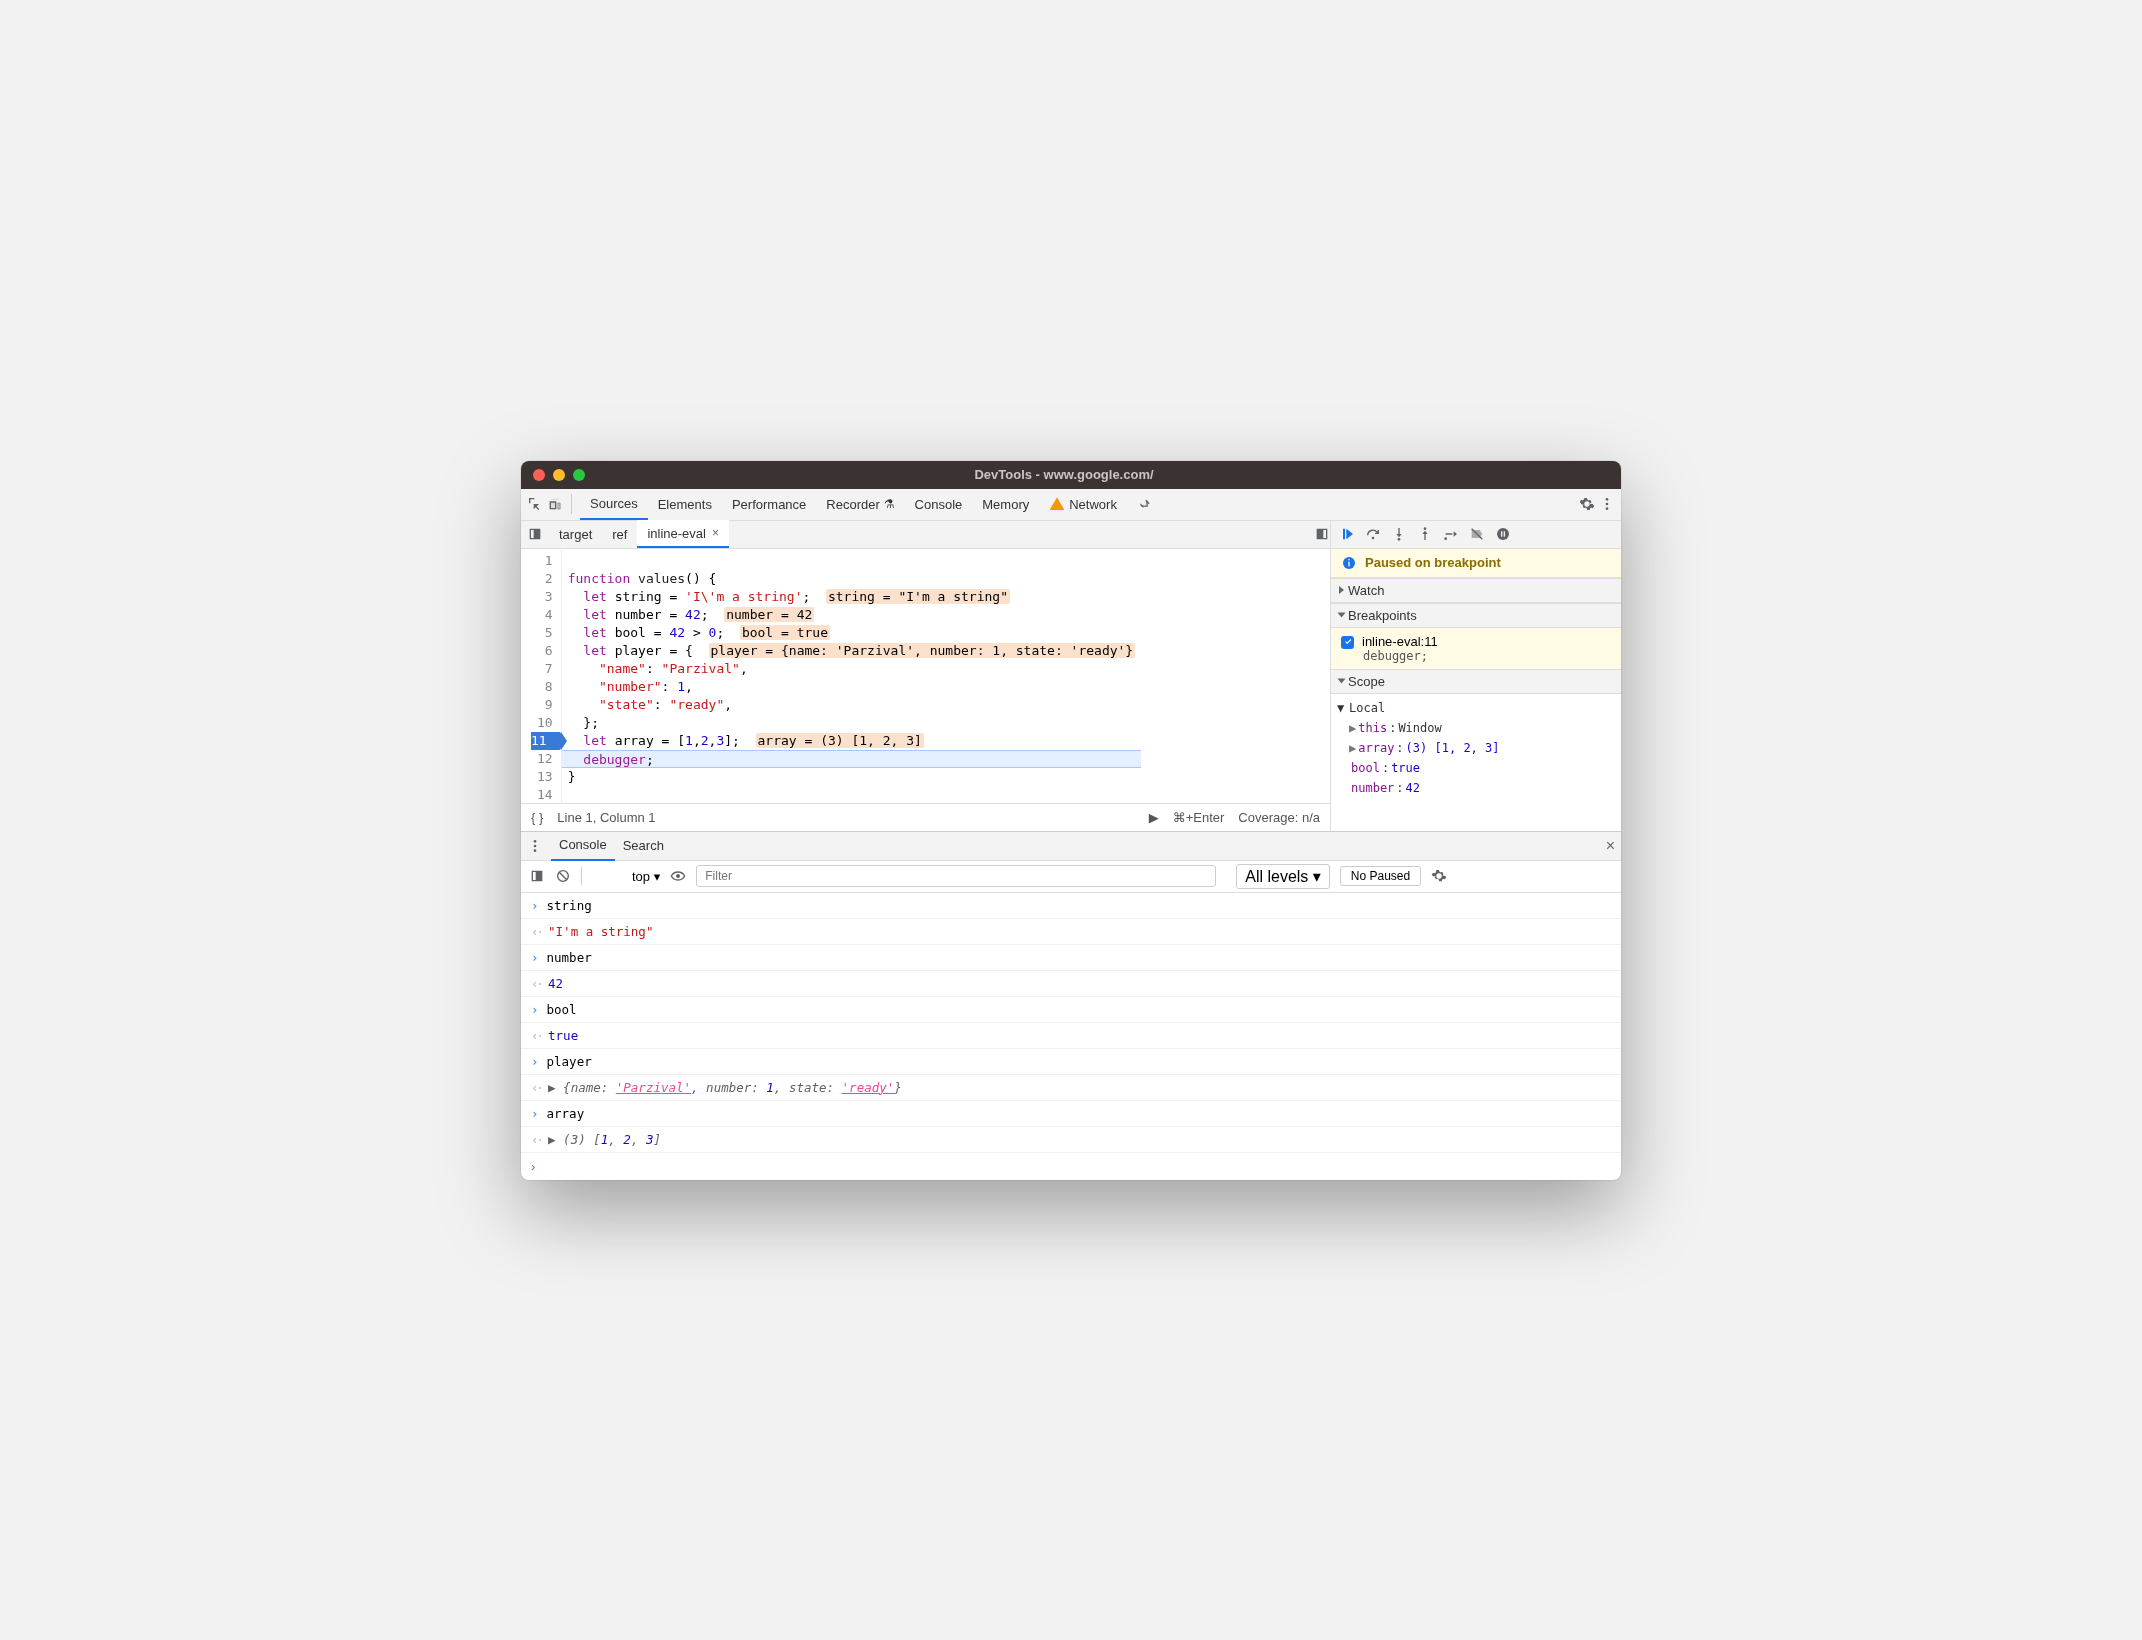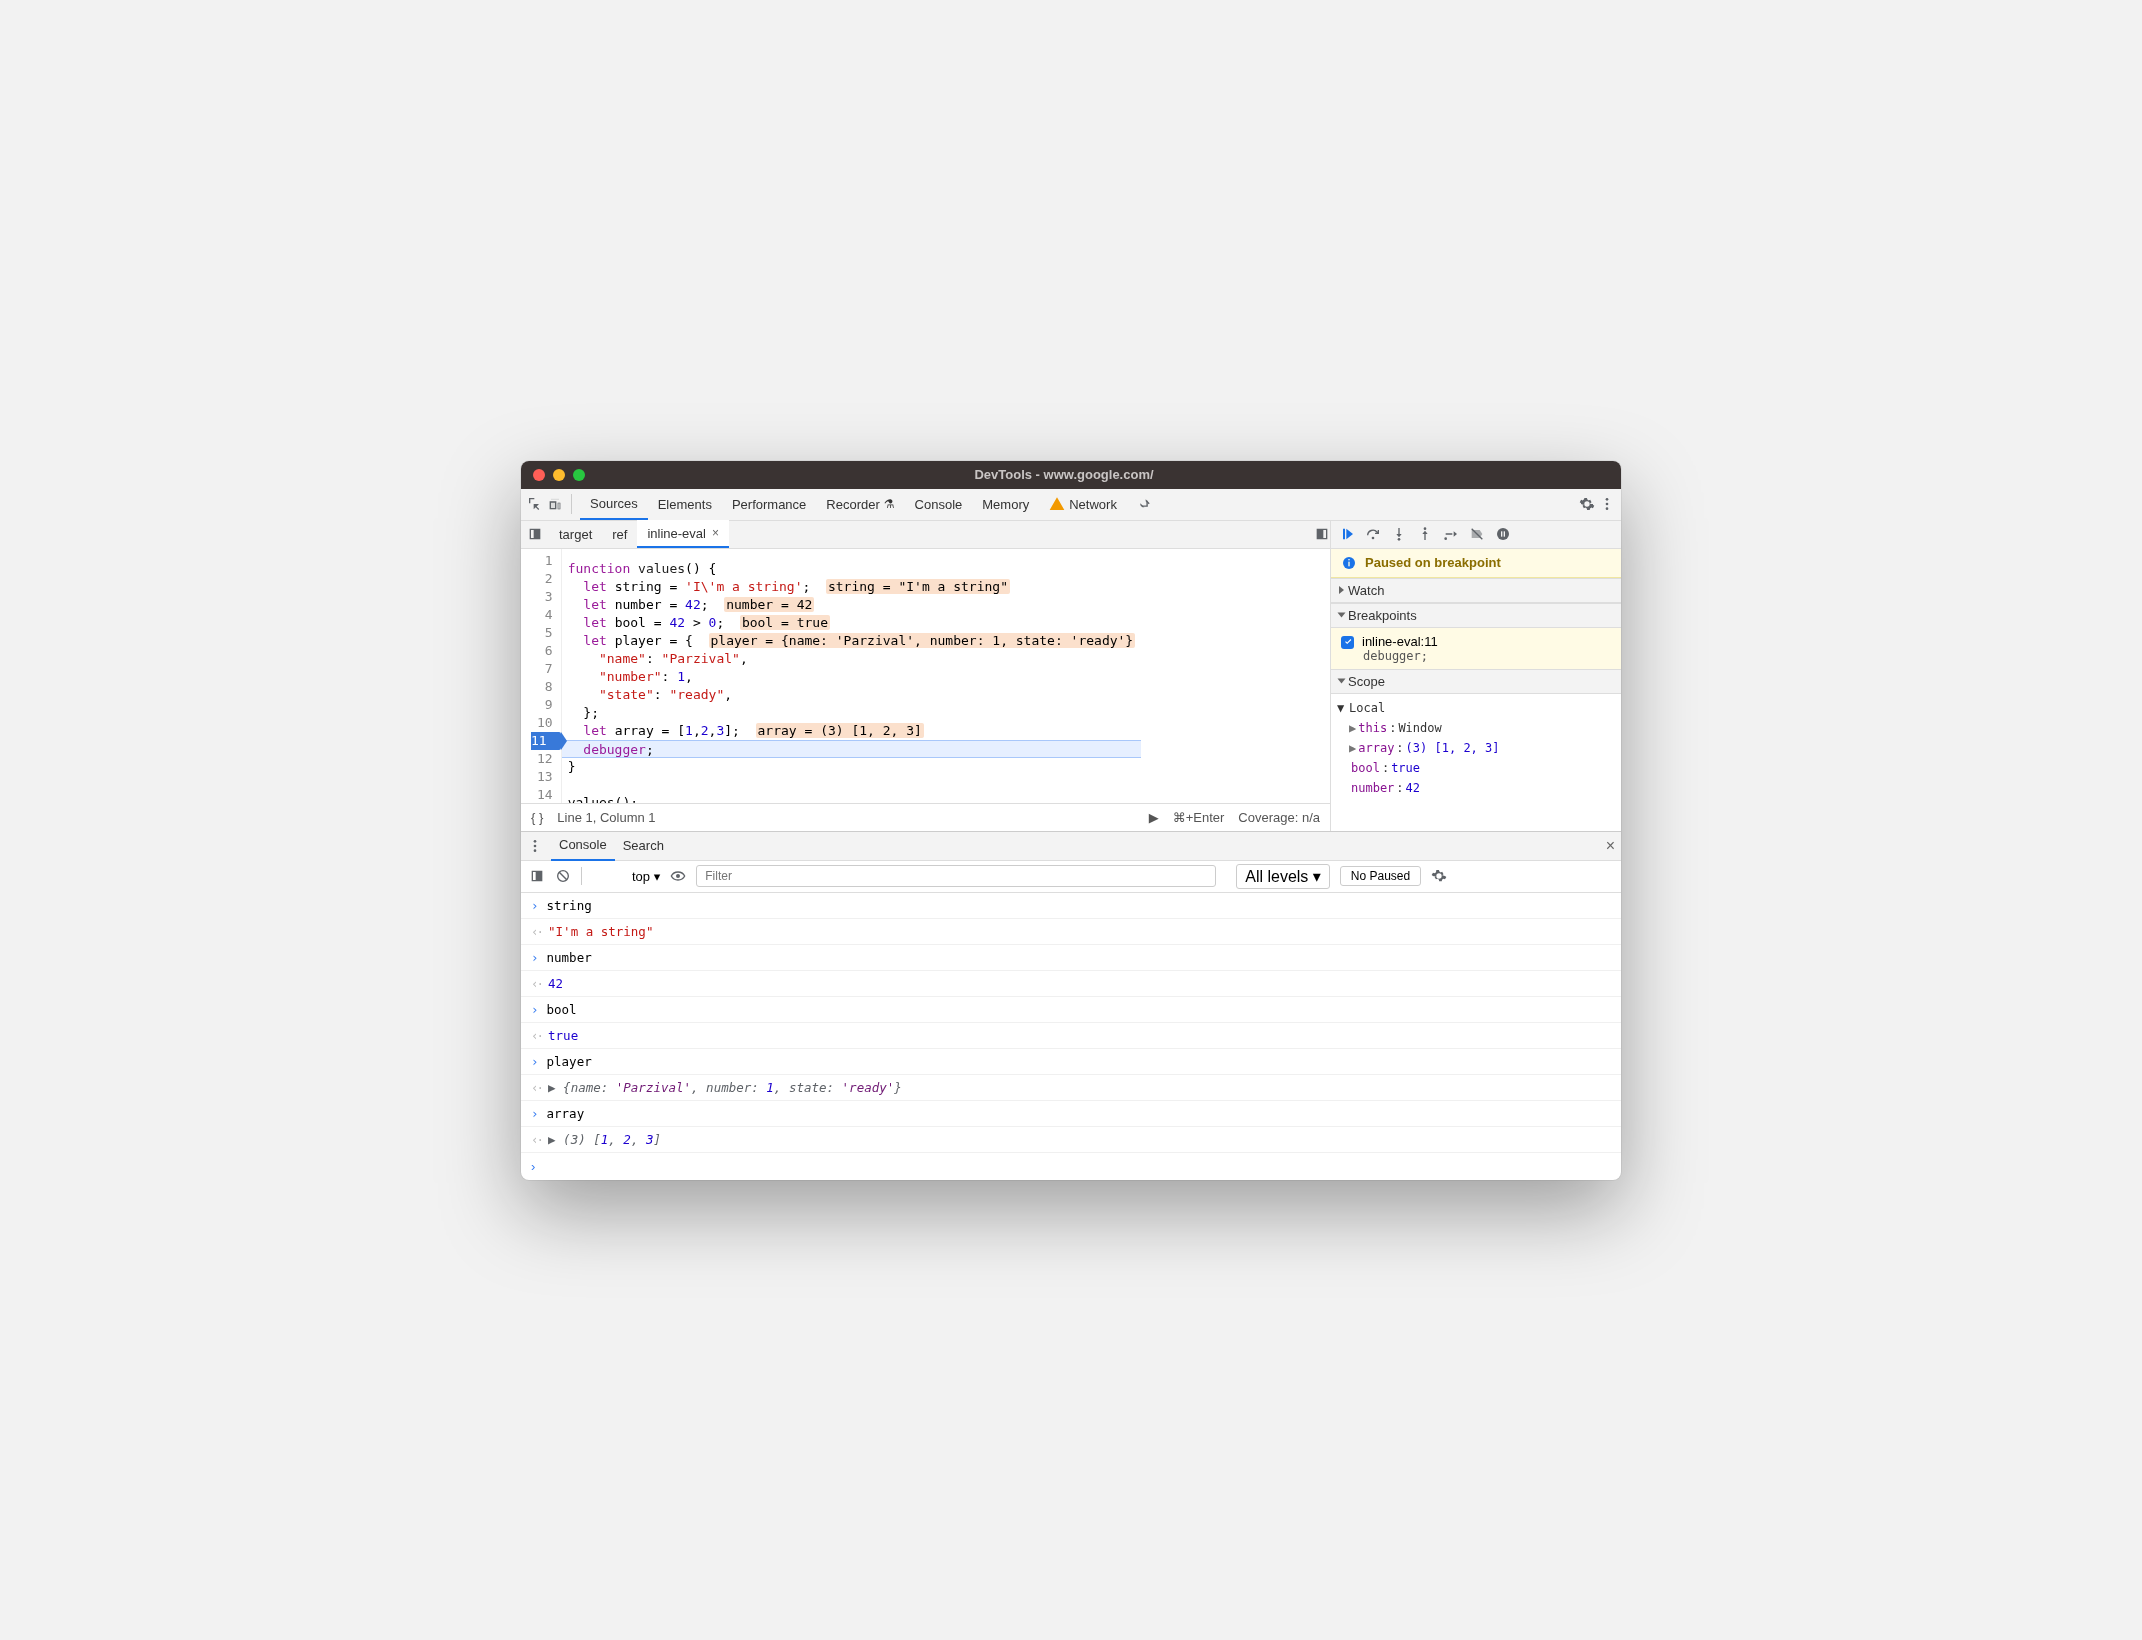--- a/index.html
+++ b/index.html
@@ -59,21 +59,21 @@
   .file-tabs .ftab { padding:0 10px; height:28px; display:flex; align-items:center; gap:6px; color:#333; cursor:pointer;}
   .file-tabs .ftab.active { border-bottom:2px solid #1a73e8; background:#fff; }
   .file-tabs .close-x { color:#666; font-size:12px;}
   .file-tabs .spacer{flex:1;}
 
   .code-area { flex:1; display:flex; font-family: Menlo, Consolas, monospace; font-size:13px; line-height:18px; overflow:auto; background:#fff;}
   .gutter { background:#fff; color:#888; text-align:right; padding:3px 8px 3px 10px; user-select:none; border-right:1px solid #eee;}
   .gutter .gl { height:18px; }
   .gutter .gl.bp { background:#3879d9; color:#fff; position:relative; margin-right:-8px; padding-right:14px; border-radius:0 2px 2px 0;}
   .gutter .gl.bp::after{ content:""; position:absolute; right:-6px; top:0; border:9px solid transparent; border-left:6px solid #3879d9; border-right:0;}
-  .codecol { padding:11px 6px; white-space:pre; }
+  .codecol { padding:21px 6px; white-space:pre; }
   .codecol .ln { height:18px; }
   .kw { color:#9a1b9a; } 
   .fn { color:#222; }
   .str { color:#c41a16; }
   .num { color:#1c00cf; }
   .prop { color:#c41a16; }
   .hl { background:#fbe0cc; border-radius:2px; padding:0 2px;}
   .curline { background:#e6efff; display:block; margin:0 -6px; padding:0 6px; border-top:1px solid #a8c7fa; border-bottom:1px solid #a8c7fa;}
 
   .status-row { height:28px; border-top:1px solid #ddd; display:flex; align-items:center; padding:0 10px; color:#555; gap:14px; background:#fff;}
@@ -111,21 +111,21 @@
   .console-filter{ display:flex; align-items:center; gap:10px; height:32px; border-bottom:1px solid #ddd; padding:0 8px; background:#fff;}
   .console-filter input{ flex:1; max-width:520px; height:22px; border:1px solid #ccc; border-radius:3px; padding:0 8px; font-size:12px;}
   .lvlbtn{ border:1px solid #ccc; background:#fff; padding:2px 8px; border-radius:3px; font-size:16px; cursor:pointer;}
   .pill{border:1px solid #ccc; padding:2px 10px; border-radius:3px; font-size:12px; cursor:pointer;}
 
   .console-body{ font-family:Menlo,monospace; font-size:12.5px; }
   .console-body .entry{ padding:5px 10px; border-bottom:1px solid #f0f0f0;}
   .console-body .prompt-in::before{content:"›"; color:#367cf1; margin-right:8px;}
   .console-body .prompt-out::before{content:"‹·"; color:#bbb; margin-right:6px; letter-spacing:-2px;}
   .console-body .strv{color:#c41a16;} .console-body .numv{color:#1c00cf;}
-  .console-body .boolv{color:#1c00cf;} .console-body .obj{color:#5f6368; font-style:italic;} .console-body .obj .sv{color:#701a75;}
+  .console-body .boolv{color:#1c00cf;} .console-body .obj{color:#5f6368; font-style:italic;} .console-body .obj .sv{color:#ec4899;text-decoration:underline;}
   .console-body .obj .nv{color:#1c00cf;}
   .newprompt{ padding:6px 10px; color:#367cf1;}
 </style>
 </head>
 <body>
 
 <div class="window">
 
   <div class="titlebar">
     <div class="traffic">

